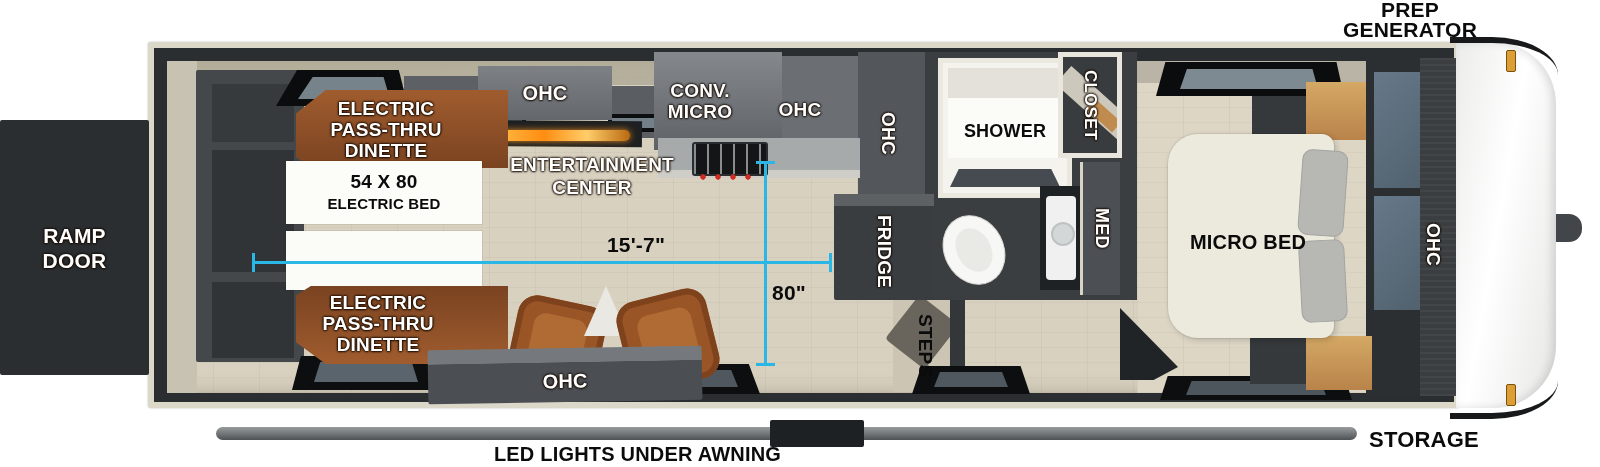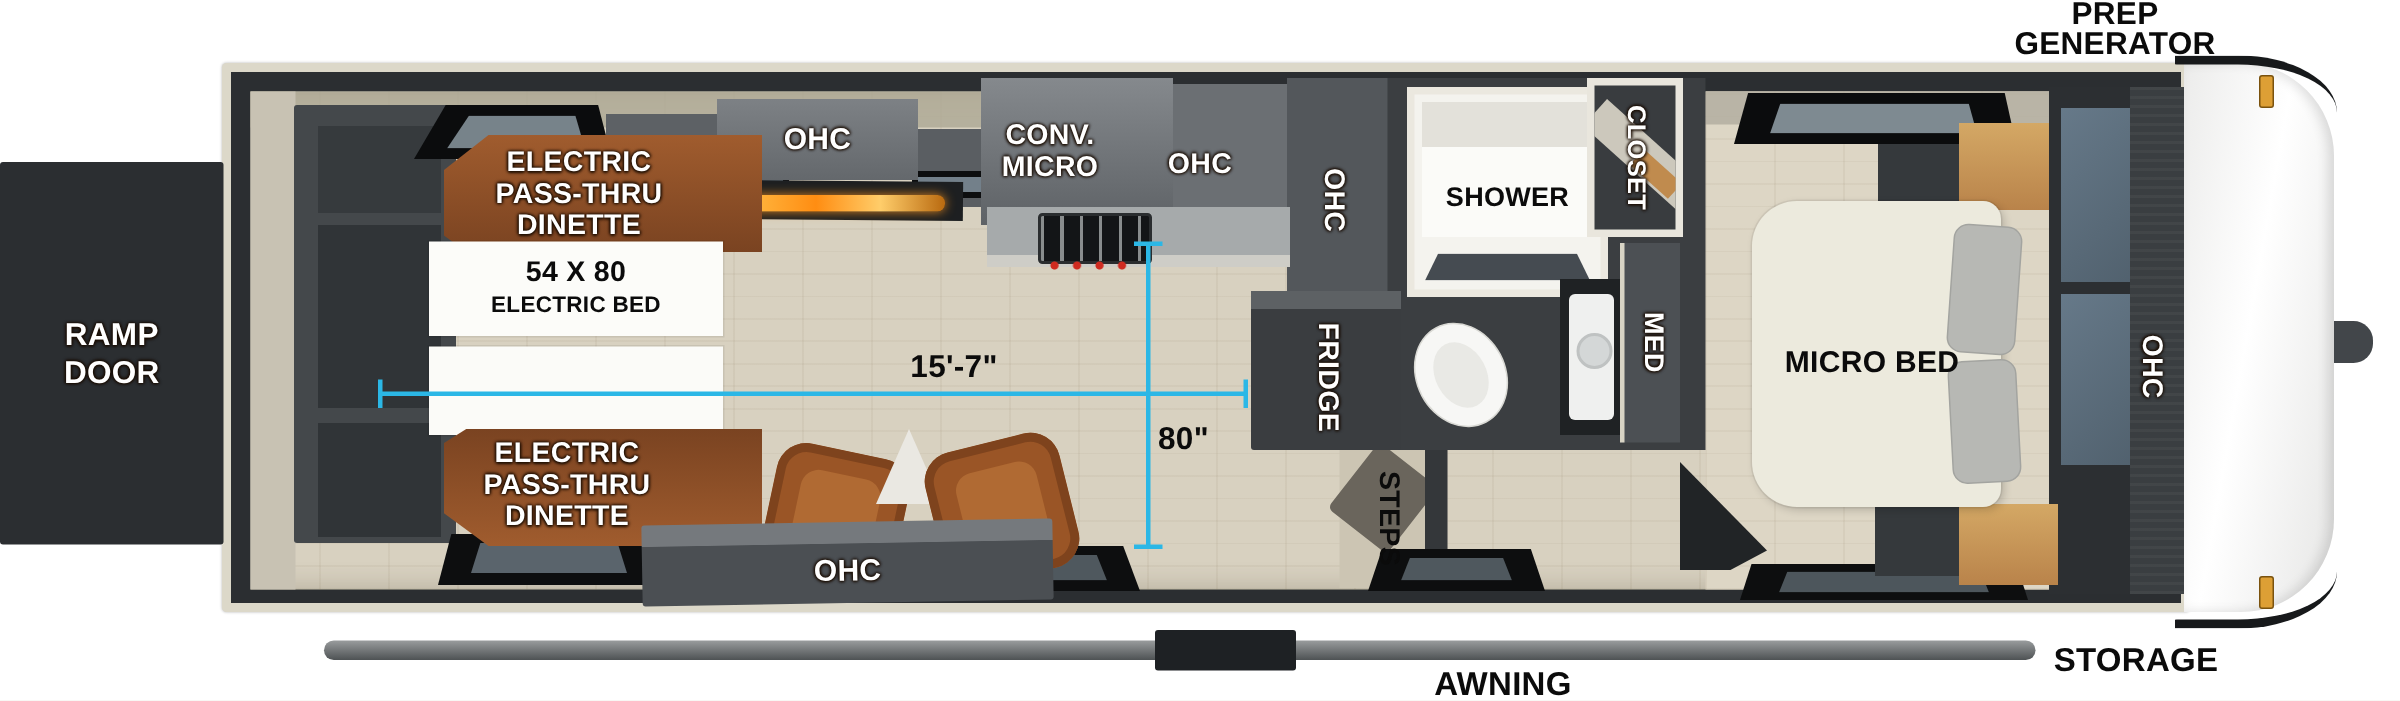--- a/index.html
+++ b/index.html
@@ -17,21 +17,21 @@
   .win{background:#0d0e0f;}
   .floorTex{background-color:#d8d1c0;background-image:
       repeating-linear-gradient(90deg,rgba(120,100,70,.07) 0 1px,transparent 1px 46px),
       repeating-linear-gradient(0deg,rgba(120,100,70,.06) 0 1px,transparent 1px 15px);}
 </style>
 </head>
 <body>
 
 <div id="stage">
 
-  <div class="a flex col" style="left:0;top:108px;width:149px;height:255px;background:#2b2e31;border-radius:2px;z-index:2;">
+  <div class="a flex col" style="left:0;top:120px;width:149px;height:255px;background:#2b2e31;border-radius:2px;z-index:2;">
     <span class="wlbl blk" style="font-size:21px;line-height:25px;">RAMP</span>
     <span class="wlbl blk" style="font-size:21px;line-height:25px;">DOOR</span>
   </div>
 
   <div class="a" style="left:148px;top:42px;width:1312px;height:366px;background:#dcd8c9;border-radius:3px;box-shadow:0 0 2px rgba(0,0,0,.3);z-index:1;"></div>
   <div class="a" style="left:154px;top:48px;width:1300px;height:354px;background:#2b2e31;z-index:1;"></div>
   <div class="a floorTex" style="left:167px;top:61px;width:1277px;height:332px;box-shadow:inset 0 0 18px rgba(60,50,30,.25);z-index:1;"></div>
   <div class="a" style="left:167px;top:61px;width:758px;height:24px;background:#aca793;opacity:.8;z-index:1;"></div>
   <div class="a" style="left:167px;top:61px;width:30px;height:332px;background:#c8c2b3;z-index:1;"></div>
 
@@ -70,20 +70,24 @@
   </div>
   <div class="a" style="left:286px;top:231px;width:196px;height:59px;background:#fbfbf8;box-shadow:0 0 0 1px rgba(0,0,0,.07);z-index:3;"></div>
 
   <div class="a" style="left:296px;top:286px;width:212px;height:78px;background:linear-gradient(0deg,#a05c2e,#7a4321);clip-path:polygon(0 12%,7% 0,100% 0,100% 100%,14% 100%,0 72%);z-index:3;"></div>
   <div class="a" style="left:287px;top:292px;width:182px;z-index:4;">
     <span class="wlbl blk" style="font-size:19px;line-height:21px;">ELECTRIC</span>
     <span class="wlbl blk" style="font-size:19px;line-height:21px;">PASS-THRU</span>
     <span class="wlbl blk" style="font-size:19px;line-height:21px;">DINETTE</span>
   </div>
 
+  <div class="a" style="left:492px;top:153px;width:200px;z-index:4;">
+    <span class="wlbl blk" style="font-size:19px;line-height:23px;">ENTERTAINMENT</span>
+    <span class="wlbl blk" style="font-size:19px;line-height:23px;">CENTER</span>
+  </div>
 
   <div class="a" style="left:512px;top:300px;width:90px;height:88px;background:#9a5526;border-radius:20px;transform:rotate(12deg);box-shadow:inset 0 0 0 6px #7e431d;z-index:3;">
     <div class="a" style="left:18px;top:16px;width:54px;height:56px;background:#b06a33;border-radius:12px;"></div>
   </div>
   <div class="a" style="left:584px;top:286px;width:44px;height:50px;background:#eae8e2;clip-path:polygon(50% 0,100% 100%,0 100%);z-index:3;"></div>
   <div class="a" style="left:622px;top:294px;width:92px;height:92px;background:#9a5526;border-radius:20px;transform:rotate(-14deg);box-shadow:inset 0 0 0 6px #7e431d;z-index:3;">
     <div class="a" style="left:19px;top:17px;width:55px;height:57px;background:#b06a33;border-radius:12px;"></div>
   </div>
 
   <div class="a win" style="left:292px;top:356px;width:148px;height:34px;clip-path:polygon(6% 0,94% 0,100% 100%,0 100%);z-index:2;"></div>
@@ -202,21 +206,21 @@
   <div class="a" style="left:829px;top:253px;width:3px;height:19px;background:#2bb7e6;z-index:10;"></div>
   <div class="a blbl" style="left:576px;top:234px;width:120px;font-size:21px;z-index:10;">15'-7"</div>
 
   <div class="a" style="left:764px;top:163px;width:3px;height:203px;background:#2bb7e6;z-index:10;"></div>
   <div class="a" style="left:756px;top:161px;width:19px;height:3px;background:#2bb7e6;z-index:10;"></div>
   <div class="a" style="left:756px;top:363px;width:19px;height:3px;background:#2bb7e6;z-index:10;"></div>
   <div class="a blbl" style="left:772px;top:282px;width:70px;font-size:21px;text-align:left;z-index:10;">80"</div>
 
   <div class="a" style="left:216px;top:427px;width:1141px;height:13px;border-radius:7px;background:linear-gradient(180deg,#999c9d,#4e5254);z-index:9;"></div>
   <div class="a" style="left:770px;top:420px;width:94px;height:27px;background:#1e2124;border-radius:2px;z-index:10;"></div>
-  <div class="a blbl" style="left:902px;top:444px;width:200px;font-size:22px;z-index:10;">AWNING</div>
+  <div class="a blbl" style="left:410px;top:444px;width:455px;font-size:20px;z-index:10;">LED LIGHTS UNDER AWNING</div>
   <div class="a blbl" style="left:1322px;top:428px;width:204px;font-size:22px;z-index:10;">STORAGE</div>
 
   <div class="a" style="left:1305px;top:0;width:210px;z-index:10;">
     <span class="blbl blk" style="font-size:21px;line-height:20px;">PREP</span>
     <span class="blbl blk" style="font-size:21px;line-height:20px;">GENERATOR</span>
   </div>
 
 </div>
 
 </body></html>

